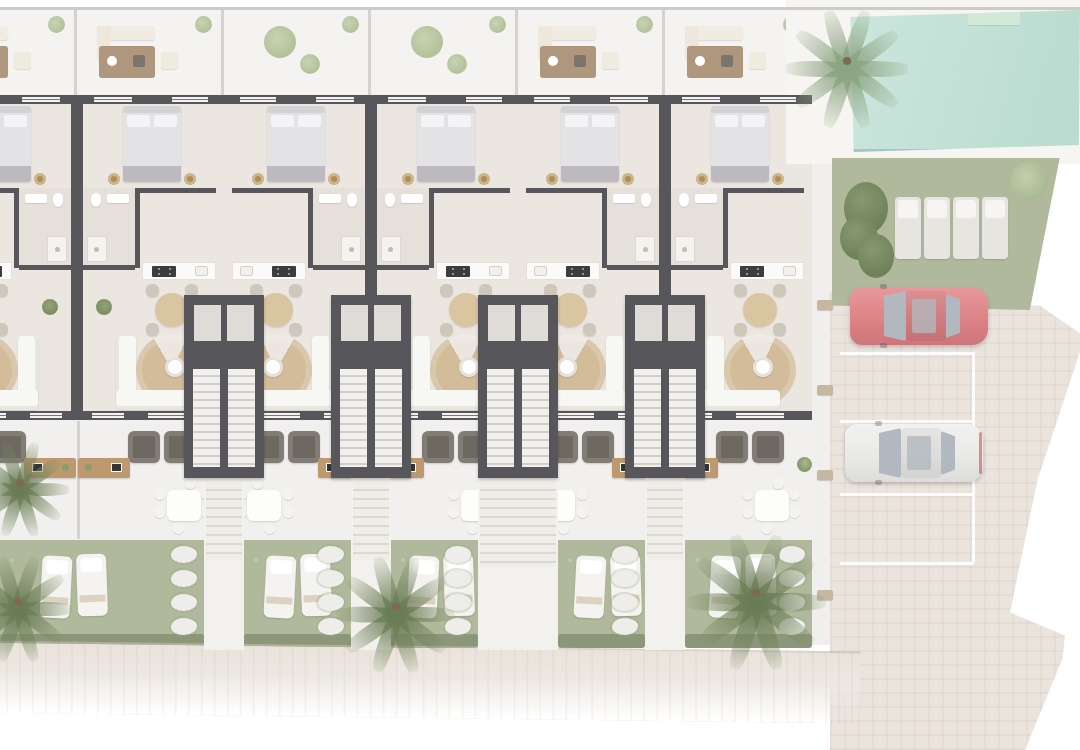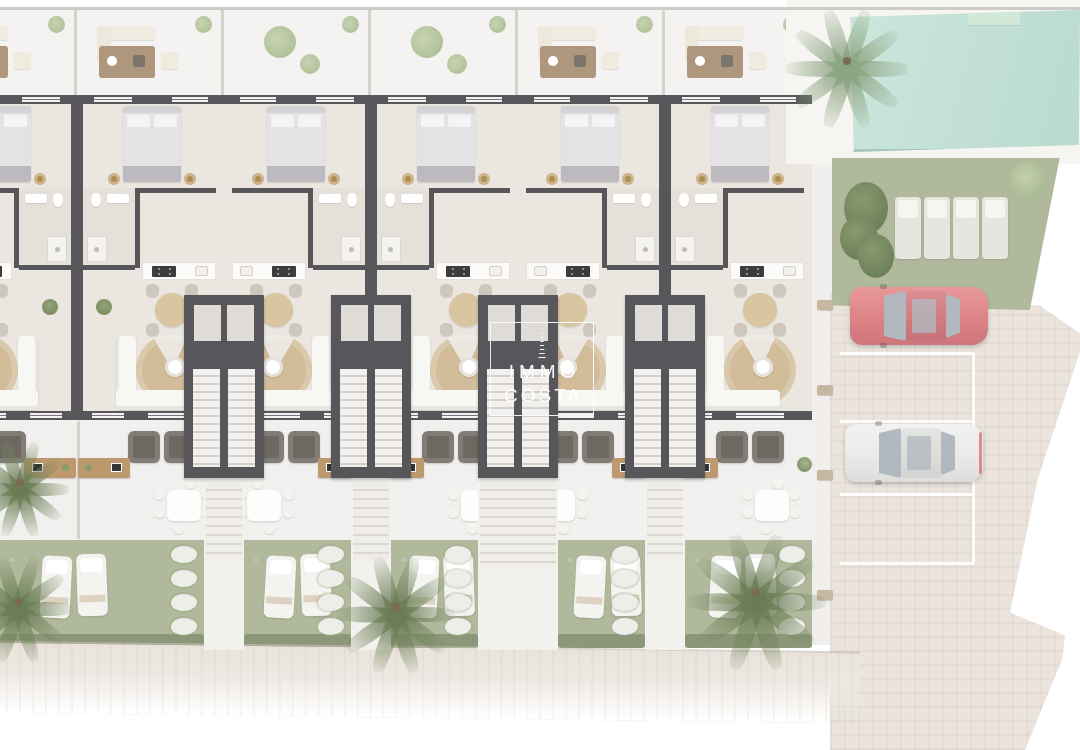--- a/index.html
+++ b/index.html
@@ -259,25 +259,20 @@
   <div class="parking">
       <div class="stall-line" style="top: 60px;"></div>
       <div class="stall-line" style="top: 128px;"></div>
       <div class="stall-line" style="top: 201px;"></div>
       <div class="stall-line" style="top: 270px;"></div>
       <div class="stall-line vert" style="top: 60px;"></div>
     </div>
 
   <div class="sidewalk"></div>
 
-  <div class="wm">
-    <div class="wm-icon"></div>
-    <div class="wm-l1">IMMO</div>
-    <div class="wm-l2">COSTA</div>
-  </div>
   <div class="wash"></div>
 <div class="unit" style="left: -70px;">
     <div class="wallTop"></div>
 
     <div class="winT b"></div>
     <div class="bed">
       <div class="head"></div>
 
       <div class="pil r"></div>
       <div class="foot"></div>

